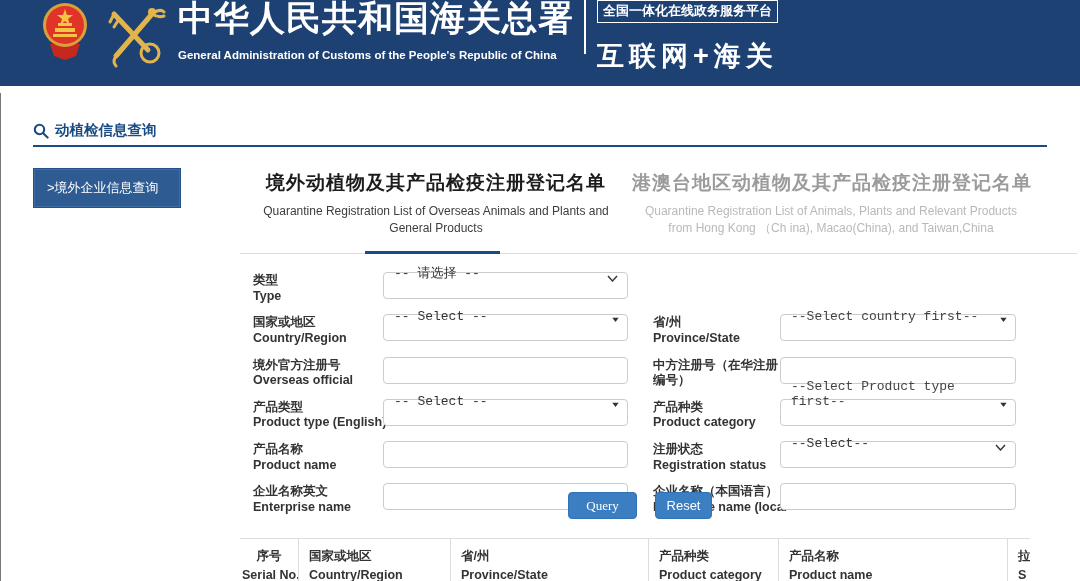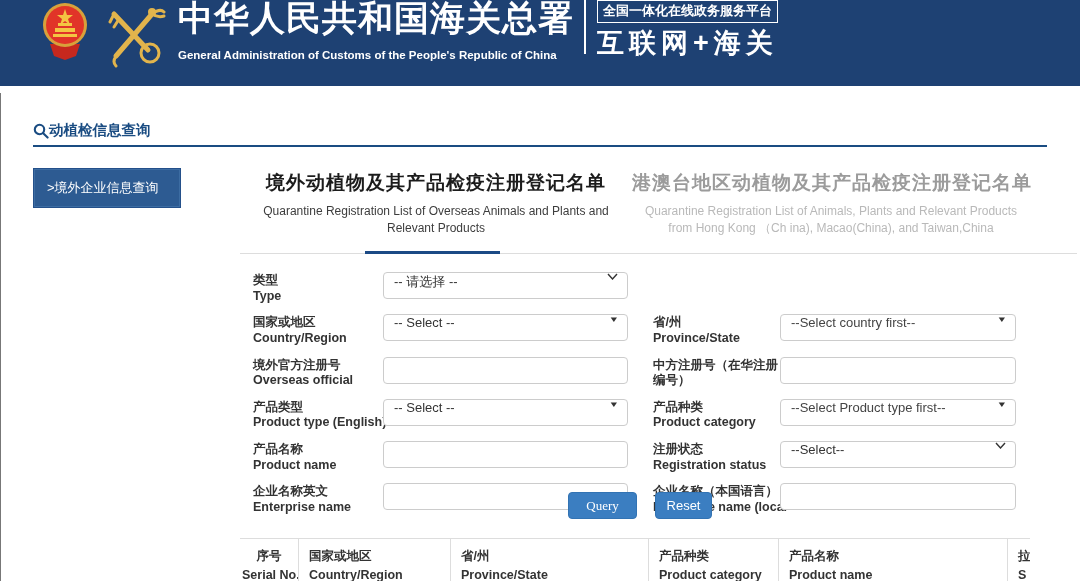--- a/index.html
+++ b/index.html
@@ -18,25 +18,25 @@
   .customs-logo-wrap { margin-left:14px; width:64px; height:68px; flex:none; }
   .title-block { margin-left:12px; color:#fff; }
   .title-cn { font-size:35px; font-weight:bold; letter-spacing:1px; line-height:1.05; white-space:nowrap; }
   .title-en { font-size:11.5px; font-weight:bold; margin-top:12px; white-space:nowrap; }
   .v-divider { width:2px; height:54px; background:#fff; margin-left:10px; margin-right:11px; flex:none; }
   .platform-block { color:#fff; }
   .platform-badge {
     display:inline-block; border:1px solid #fff; font-size:13px; font-weight:bold;
     padding:1px 5px 2px 5px; white-space:nowrap;
   }
-  .platform-name { font-size:27px; font-weight:bold; letter-spacing:5px; margin-top:2px; white-space:nowrap; }
+  .platform-name { font-size:27px; font-weight:bold; letter-spacing:5px; margin-top:15px; white-space:nowrap; }
 
   
   .section-head { position:absolute; left:33px; top:121px; display:flex; align-items:center; }
-  .section-title { font-size:14.5px; font-weight:bold; color:#1a4c82; }
+  .section-title { font-size:14.5px; font-weight:bold; color:#1a4c82; margin-left:6px; }
   .section-divider { position:absolute; left:33px; top:145px; width:1014px; height:2px; background:#1a4c82; }
 
   
   .side-btn {
     position:absolute; left:33px; top:168px; width:148px; height:40px;
     background:#2d5b92; border:1px solid #24508a; box-shadow:inset 0 0 0 1px #3c6ca2;
     color:#fff; font-size:13px; display:flex; align-items:center; padding-left:13px;
     cursor:pointer;
   }
 
@@ -59,21 +59,21 @@
   .frow { display:flex; align-items:flex-start; margin-bottom:10px; }
   .flabel { font-size:12.5px; font-weight:bold; color:#333; line-height:1.25; padding-top:1px; }
   .flabel .en { white-space:nowrap; }
   .lab1 { width:130px; } .fld1 { width:245px; }
   .gapcol { width:25px; }
   .lab2 { width:127px; } .fld2 { width:236px; }
   .tbox {
     height:27px; border:1px solid #ccc; border-radius:4px; background:#fff;
     font-size:13px; color:#333;
   }
-  .sel { display:flex; align-items:flex-start; justify-content:space-between; padding:0 9px 0 10px; cursor:pointer; }
+  .sel { display:flex; align-items:flex-end; justify-content:space-between; padding:0 9px 16px 10px; cursor:pointer;font-family:Liberation Mono, monospace; }
   .sel .caret-tri { font-size:8px; color:#333; transform:scaleX(1.35); }
   .sel .muted { color:#444; }
   input.tbox { width:100%; outline:none; padding:0 8px; }
 
   .btn {
     position:absolute; height:27px; background:#3b7ec1; border:1px solid #3273b3;
     border-radius:4px; color:#fff; font-size:13px; display:flex; align-items:center;
     justify-content:center; cursor:pointer;
   }
   .btn-query { left:568px; top:492px; width:69px;font-family:Liberation Serif, serif; }
@@ -151,21 +151,21 @@
   <div class="side-btn">
     <span>&gt;境外企业信息查询</span>
   </div>
 
   <div class="tabs">
     <div class="tabs-row">
       <div class="tab tab-1 active">
         <div class="tab-title-cn">境外动植物及其产品检疫注册登记名单</div>
         <div class="tab-title-en">
           <div>Quarantine Registration List of Overseas Animals and Plants and</div>
-          <div>Relevant Products</div>
+          <div>General Products</div>
         </div>
       </div>
       <div class="tab tab-2 inactive">
         <div class="tab-title-cn">港澳台地区动植物及其产品检疫注册登记名单</div>
         <div class="tab-title-en">
           <div>Quarantine Registration List of Animals, Plants and Relevant Products</div>
           <div>from Hong Kong （Ch ina), Macao(China), and Taiwan,China</div>
         </div>
       </div>
     </div>

